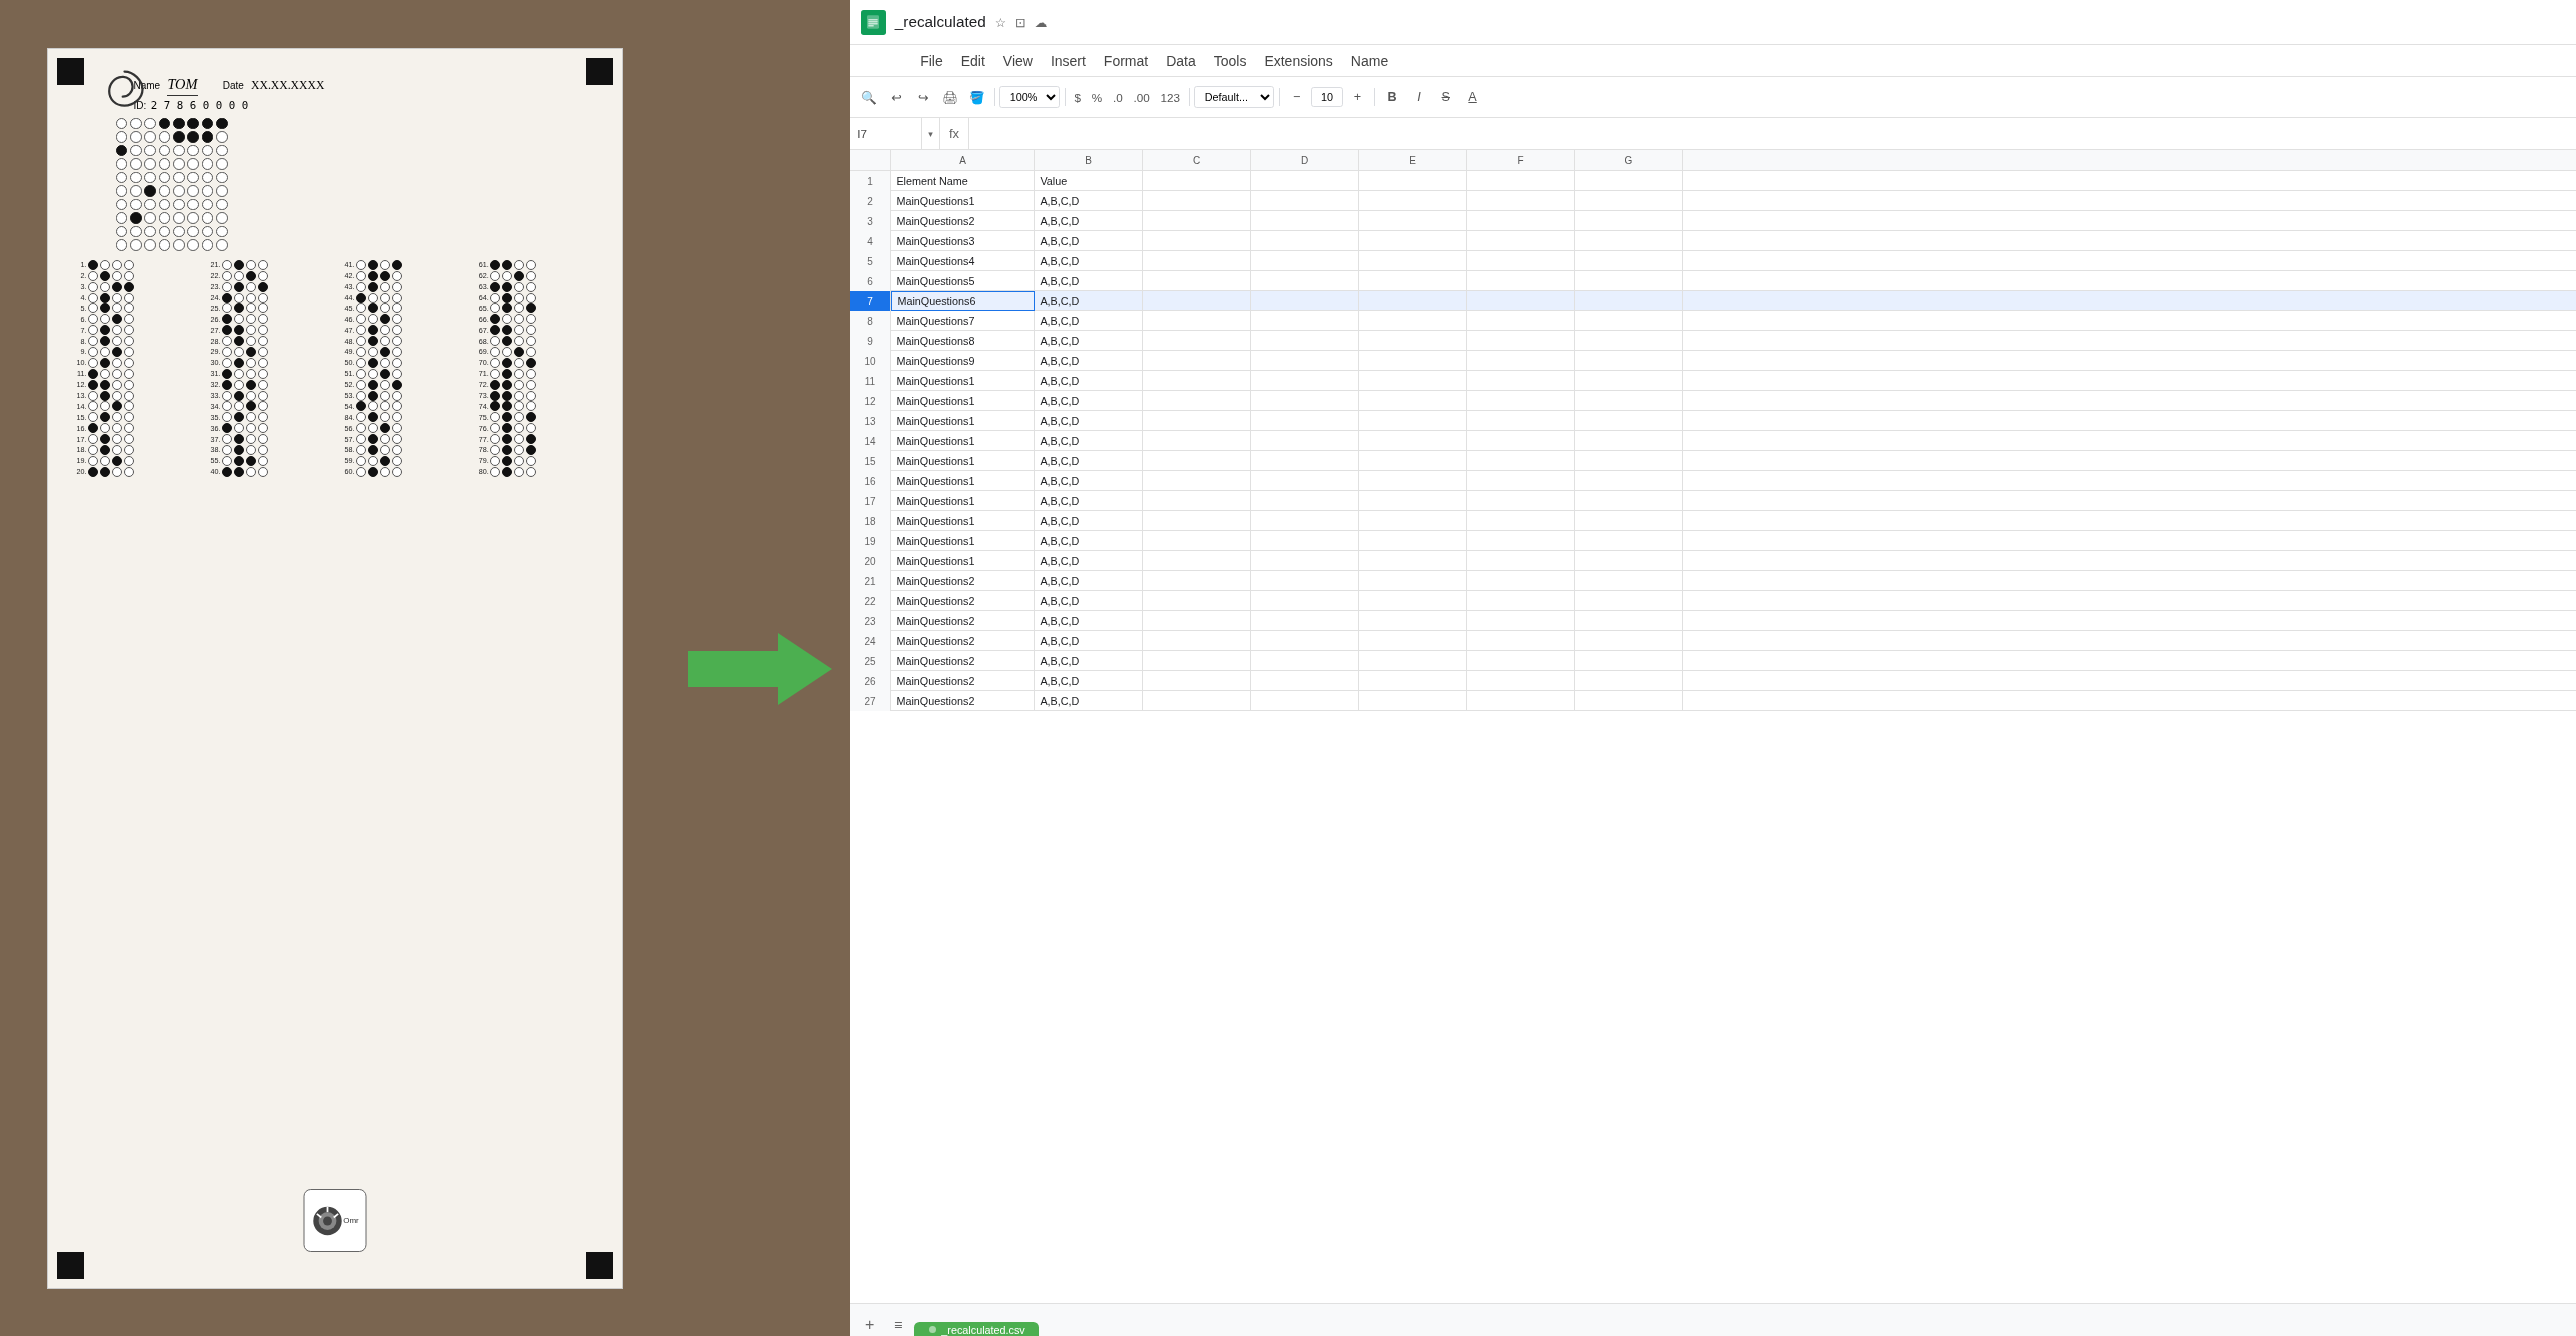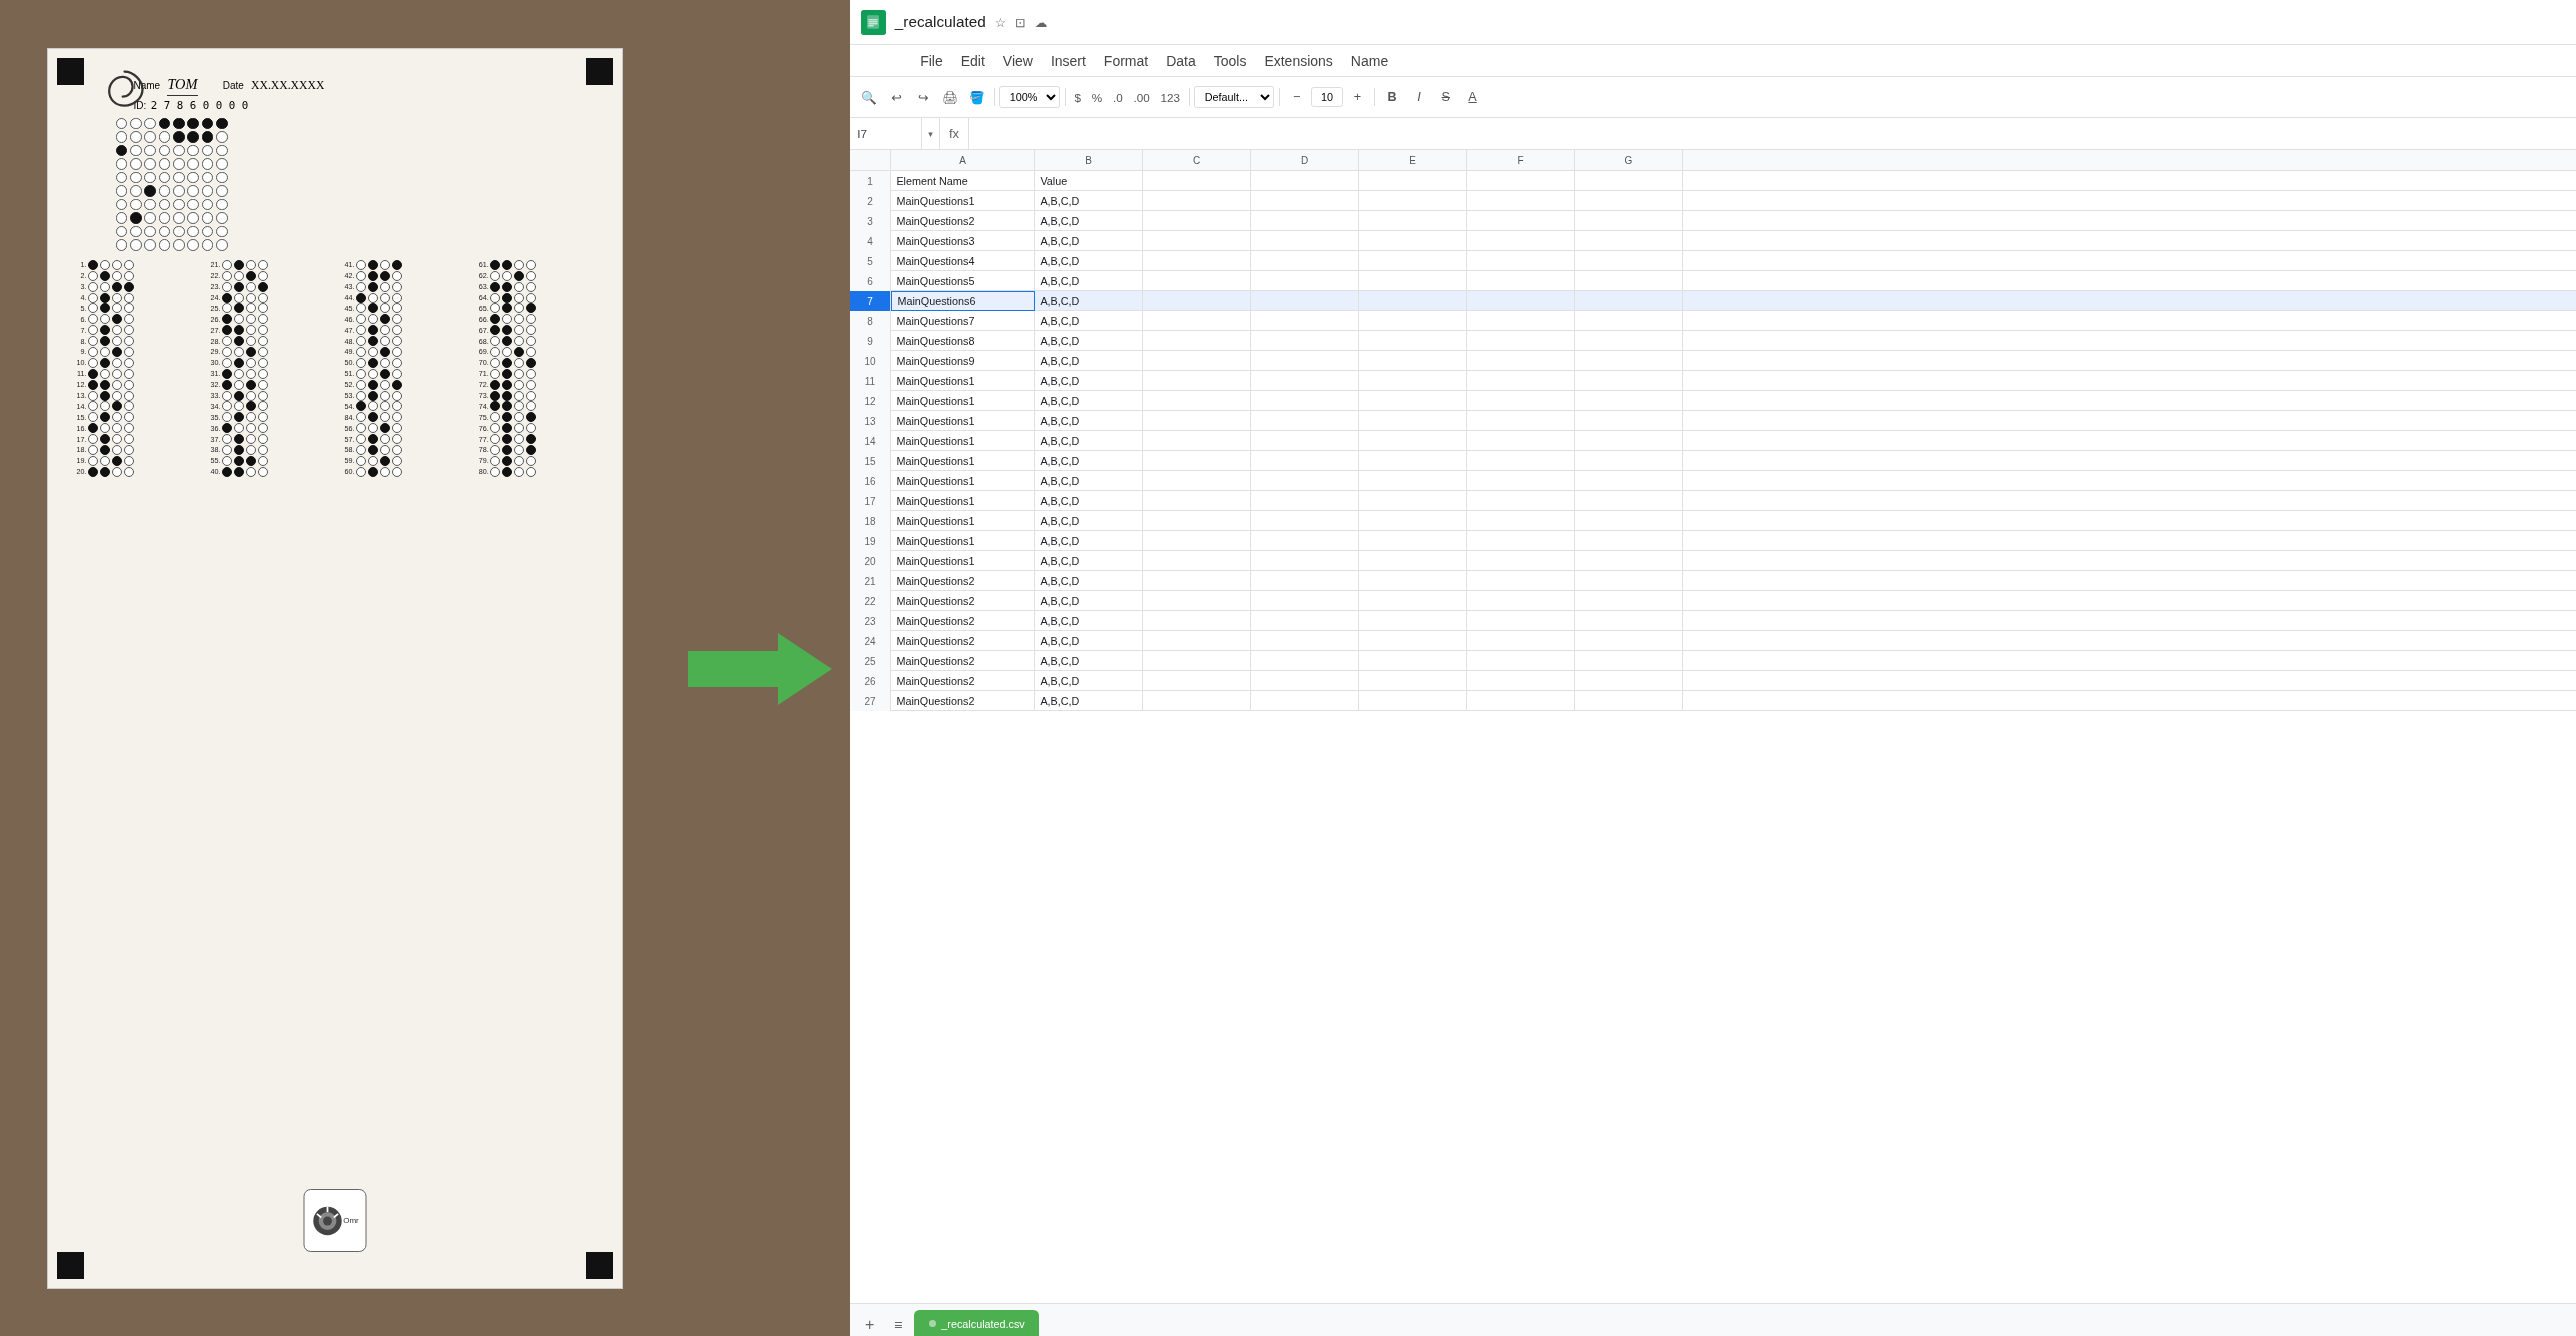--- a/index.html
+++ b/index.html
@@ -495,21 +495,21 @@
       cursor: pointer;
       display: flex;
       align-items: center;
       justify-content: center;
       color: #666;
       font-size: 14.4px;
       border-radius: 50%;
     }
 
     .gs-tab {
-      height: 27px;
+      height: 15px;
       padding: 0 14.4px;
       background: #4caf50;
       color: #fff;
       display: flex;
       align-items: center;
       font-size: 10.8px;
       border-radius: 5.4px 5.4px 0 0;
       cursor: pointer;
       gap: 5.4px;
     }

